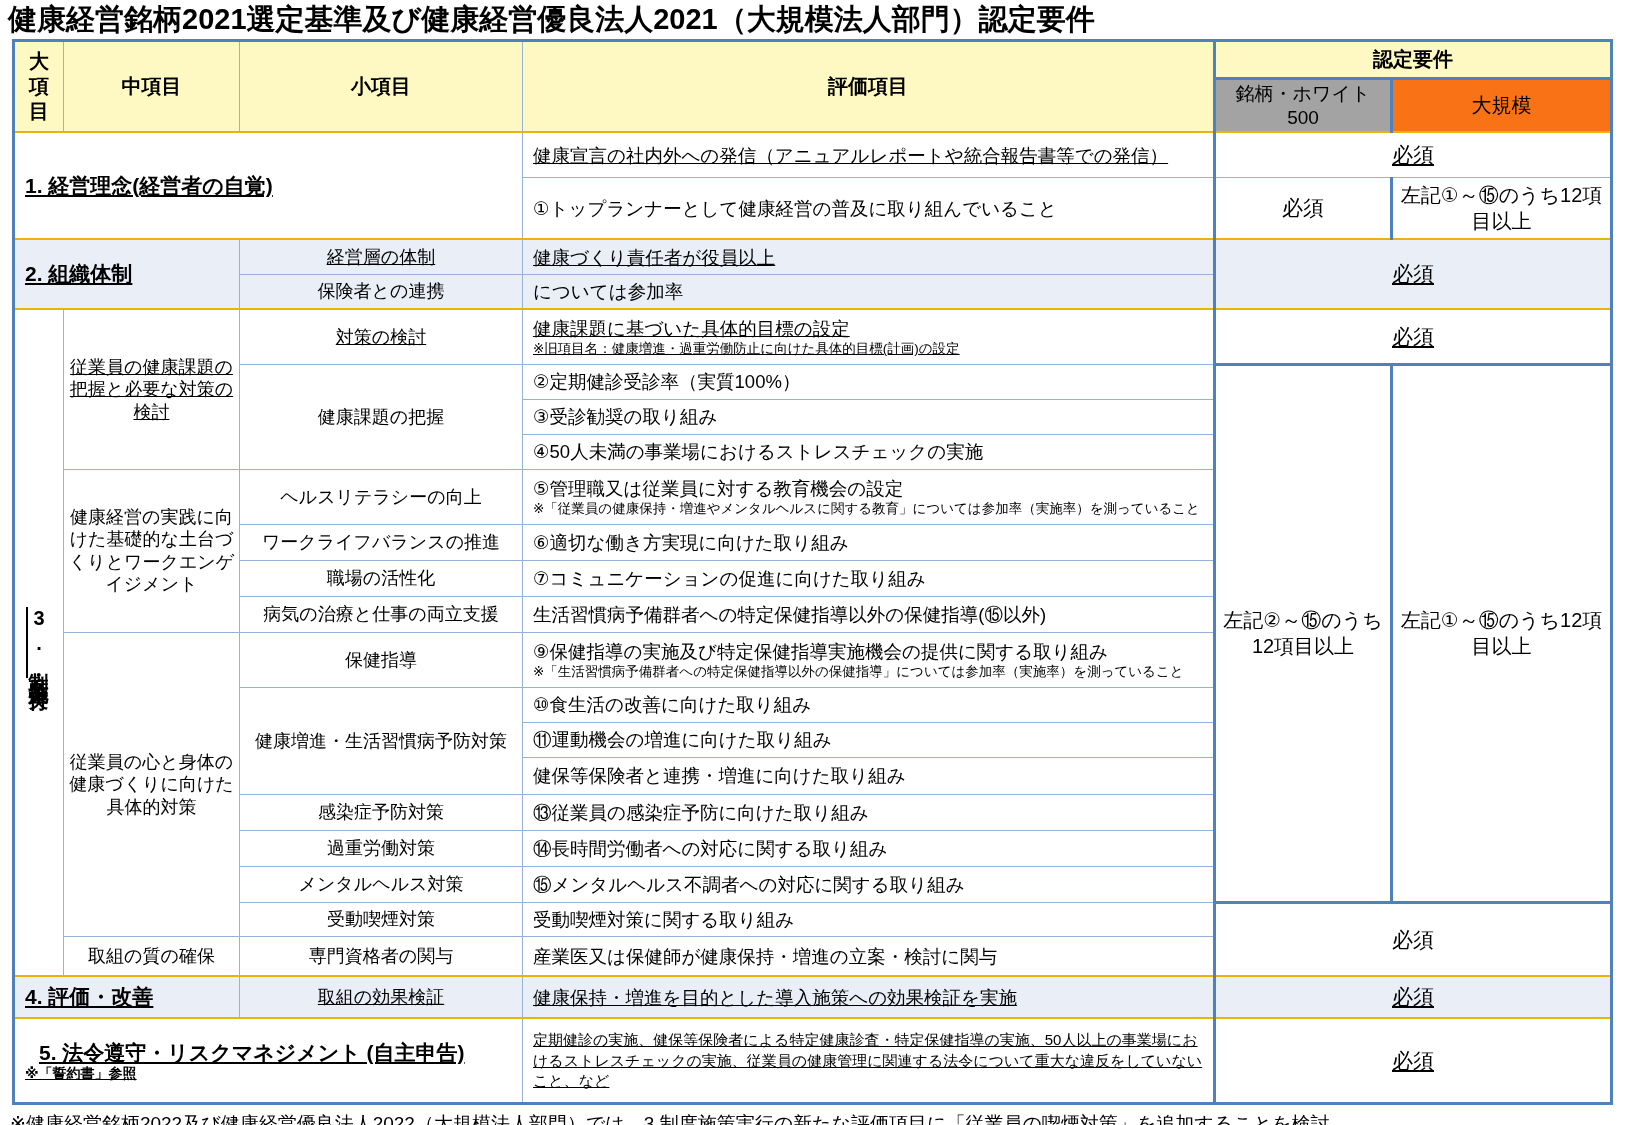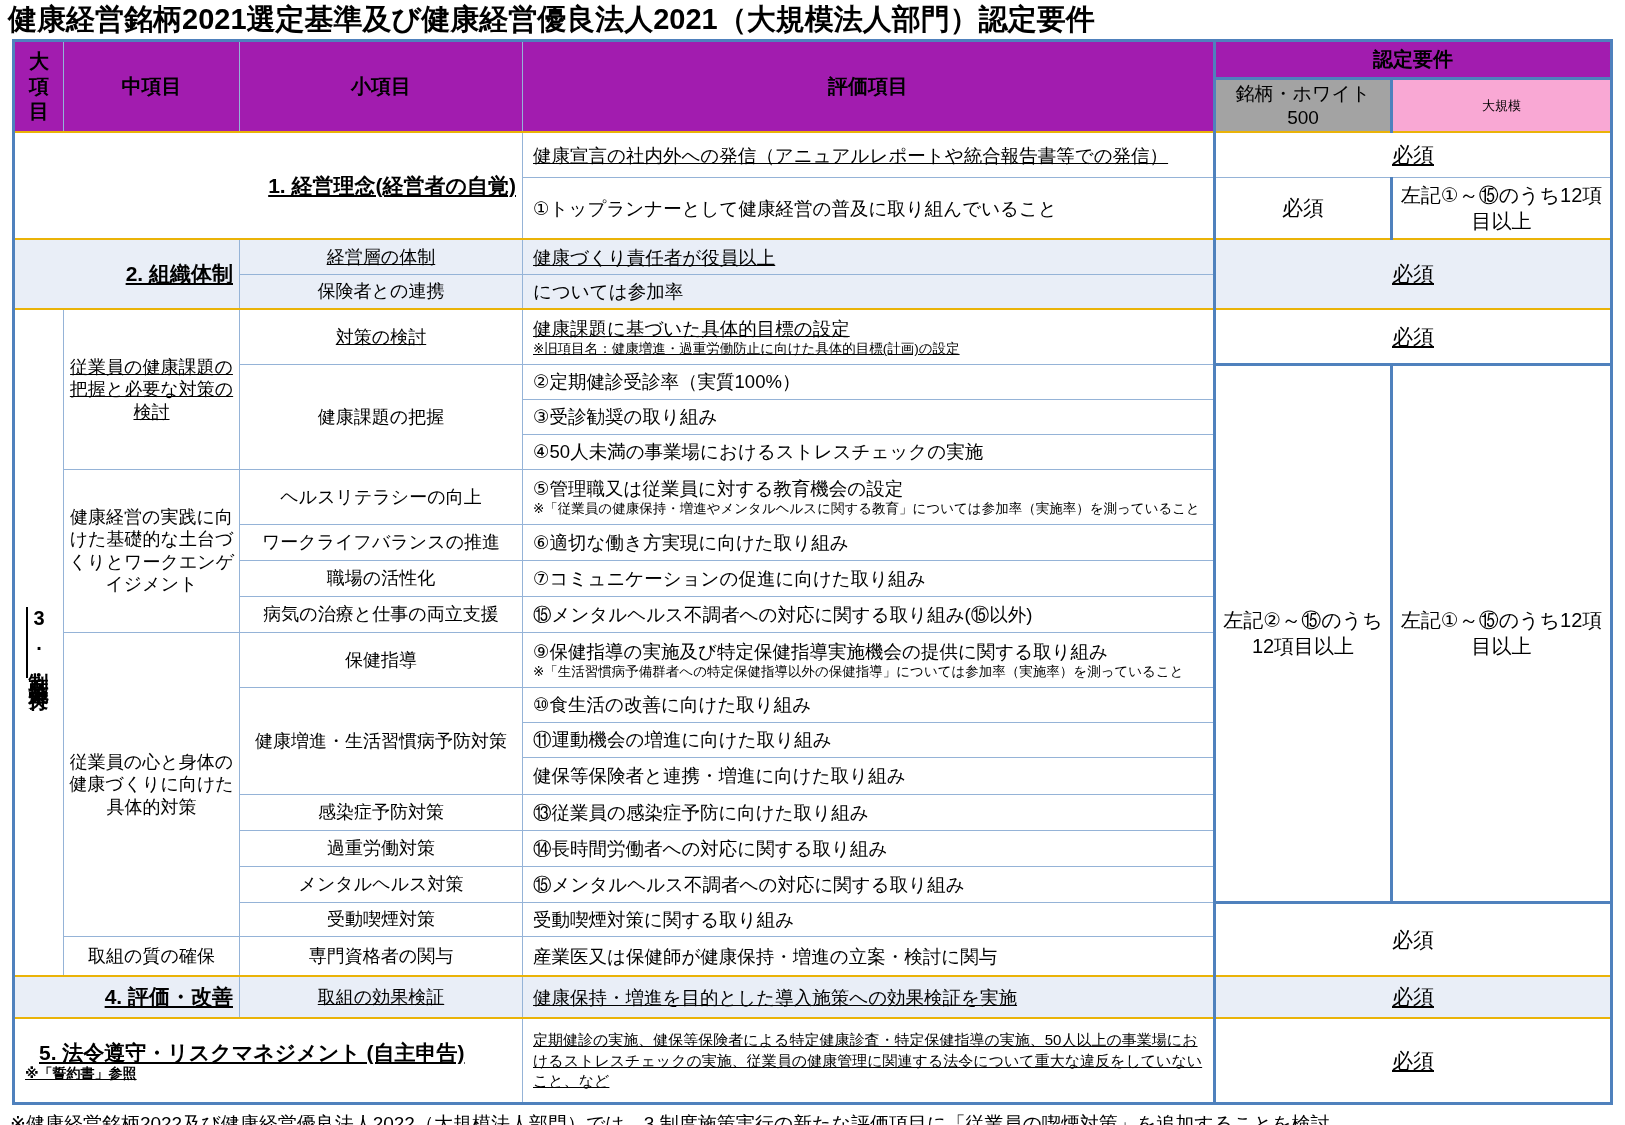--- a/index.html
+++ b/index.html
@@ -21,25 +21,25 @@
     border:1px solid #95b3d7;
     padding:2px 6px;vertical-align:middle;
     font-size:18px;line-height:1.25;
     overflow:hidden;
   }
   
   tr.sec > td, tr.sec > th{border-top:2px solid #eab308;text-decoration:underline;}
   .thickL{border-left:3px solid #4f81bd !important;}
   .thickT{border-top:3px solid #4f81bd !important;}
   
-  th{font-weight:bold;text-align:center;background:#a21caf;font-size:20px;}
+  th{font-weight:bold;text-align:center;background:#fef9c3;font-size:20px;}
   .subhdr1{background:#a3a3a3;font-weight:normal;font-size:19px;}
-  .subhdr2{background:#f9a8d4;font-weight:normal;font-size:13px;}
+  .subhdr2{background:#f97316;font-weight:normal;font-size:20px;}
   
-  .secname{font-weight:bold;font-size:21px;text-align:right;padding-left:10px;}
+  .secname{font-weight:bold;font-size:21px;text-align:left;padding-left:10px;}
   .mid,.small{text-align:center;font-size:18px;padding:2px 4px;}
   .eval{text-align:left;padding:3px 10px;font-size:18.5px;}
   .eval .note{font-size:13.5px;line-height:1.15;display:block;margin-top:1px;}
   .req{text-align:center;font-size:21px;}
   .reqsm{text-align:center;font-size:20px;line-height:1.3;}
   .tint{background:#e9eef7;}
   .vertwrap{display:flex;justify-content:center;}
   .vert{
     writing-mode:vertical-rl;text-orientation:upright;
     font-weight:bold;font-size:20px;letter-spacing:3px;line-height:1.1;
@@ -138,21 +138,21 @@
   <tr style="height:36px">
     <td class="small">ワークライフバランスの推進</td>
     <td class="eval">⑥適切な働き方実現に向けた取り組み</td>
   </tr>
   <tr style="height:36px">
     <td class="small">職場の活性化</td>
     <td class="eval">⑦コミュニケーションの促進に向けた取り組み</td>
   </tr>
   <tr style="height:36px">
     <td class="small">病気の治療と仕事の両立支援</td>
-    <td class="eval">⑮メンタルヘルス不調者への対応に関する取り組み(⑮以外)</td>
+    <td class="eval">生活習慣病予備群者への特定保健指導以外の保健指導(⑮以外)</td>
   </tr>
 
   <tr style="height:55px">
     <td rowspan="8" class="mid">従業員の心と身体の健康づくりに向けた具体的対策</td>
     <td class="small">保健指導</td>
     <td class="eval">
       <span>⑨保健指導の実施及び特定保健指導実施機会の提供に関する取り組み</span>
       <span class="note">※「生活習慣病予備群者への特定保健指導以外の保健指導」については参加率（実施率）を測っていること</span>
     </td>
   </tr>

